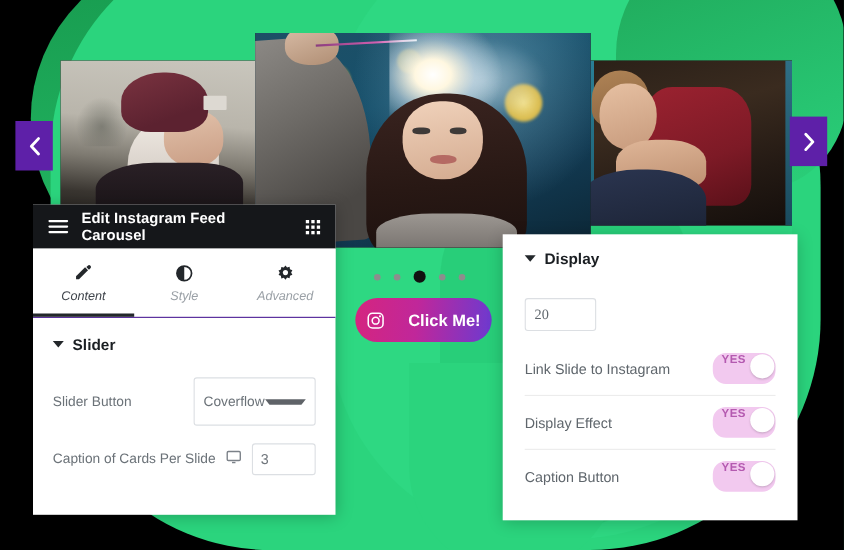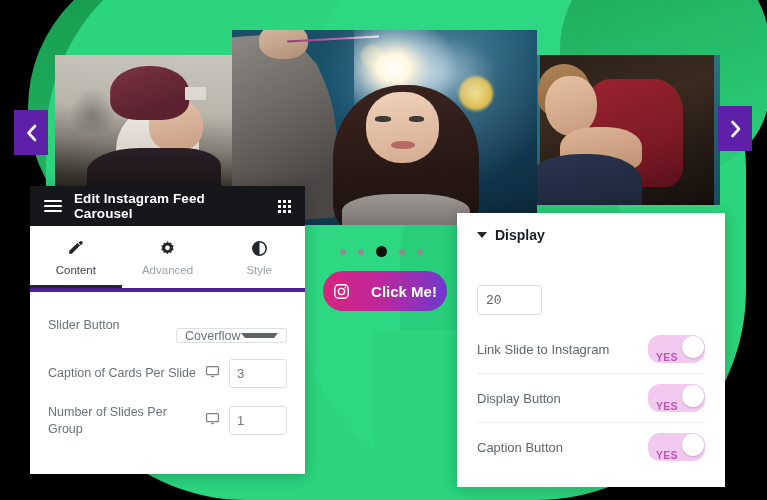--- a/index.html
+++ b/index.html
@@ -255,22 +255,23 @@
     height: 40px; background: #15171a; color: #fff;
     display: flex; align-items: center; padding: 0 14px; gap: 12px;
   }
   #panel-title { font-size: 13.5px; font-weight: bold; flex: 1; letter-spacing: .1px; }
   .hamburger { width: 18px; display: flex; flex-direction: column; gap: 3px; cursor: pointer; }
   .hamburger i { display: block; height: 2px; background: #fff; border-radius: 1px; }
   .grid-icon { display: grid; grid-template-columns: repeat(3, 3px); gap: 2px; cursor: pointer; }
   .grid-icon i { width: 3px; height: 3px; background: #fff; display: block; }
 
   #panel-tabs {
-    display: flex; border-bottom: 4px solid #4c1d95;
+    display: flex; border-bottom: 1px solid #4c1d95;
     background: #fff;
+    font-style: italic;
   }
   .tab {
     flex: 1; padding: 12px 0 9px; text-align: center;
     cursor: pointer; border-bottom: 3px solid transparent;
   }
   .tab .tab-icon { height: 20px; display:flex; align-items:center; justify-content:center; margin-bottom: 6px; }
   .tab .tab-label { font-size: 11.5px; color: #9aa0a6; }
   .tab.active .tab-label { color: #3f444b; }
   .tab.active { border-bottom-color: #23272b; }
 
@@ -278,52 +279,52 @@
   .section-title {
     display: flex; align-items: center; gap: 8px;
     font-size: 14px; font-weight: bold; color: #1b1f23;
     margin-bottom: 22px; cursor: pointer;
   }
   .caret { width: 0; height: 0; border-left: 5px solid transparent; border-right: 5px solid transparent; border-top: 6px solid #23272b; }
 
   .field-row { display: flex; align-items: center; margin-bottom: 16px; }
   .field-label { font-size: 12.5px; color: #6b7278; line-height: 1.35; flex: 1; padding-right: 8px; }
   .select-box {
-    width: 111px; height: 15px; border: 1px solid #dcdfe3; border-radius: 3px;
+    width: 111px; height: 44px; border: 1px solid #dcdfe3; border-radius: 3px;
     background: #fff; display: flex; align-items: center; padding: 0 8px;
-    font-size: 12.5px; color: #6b7278; cursor: pointer; margin-top: 20px;
+    font-size: 12.5px; color: #6b7278; cursor: pointer;
   }
   .select-box span { flex: 1; }
   .caret-sm { width: 0; height: 0; border-left: 4px solid transparent; border-right: 4px solid transparent; border-top: 5px solid #5f6368; }
   .device-icon { margin-right: 9px; flex: none; }
   .num-input {
     width: 58px; height: 29px; border: 1px solid #dcdfe3; border-radius: 3px;
     font-size: 13px; color: #70767c; padding: 0 7px;
     font-family: "Liberation Sans", sans-serif; background:#fff;
   }
 
   
   #display-panel {
     position: absolute; left: 457px; top: 213px;
     width: 268px; z-index: 11;
     background: #fff; padding: 14px 20px 16px;
     box-shadow: 0 2px 14px rgba(0,0,0,.22);
   }
-  #display-panel .section-title { margin-bottom: 32px; }
+  #display-panel .section-title { margin-bottom: 18px; }
   .d-row { display: flex; align-items: center; padding: 10px 0; }
   .d-row .d-label { flex: 1; font-size: 13px; color: #5f666c; }
   .d-row.sep { border-top: 1px solid #ececec; }
   .posts-input {
     width: 65px; height: 30px; border: 1px solid #dcdfe3; border-radius: 3px;
     font-size: 13px; color: #5f666c; padding: 0 8px; background: #fff;
-    font-family: Liberation Mono, monospace;
+    font-family: Liberation Serif, serif;
   }
   .toggle {
     width: 57px; height: 28px; border-radius: 12px;
-    background: #f2c9ef; display: flex; align-items: flex-end;
+    background: #f2c9ef; display: flex; align-items: flex-start;
     justify-content: flex-start; padding: 0 0 0 8px; position: relative;
     cursor: pointer;
   }
   .toggle .t-text { font-size: 10.5px; font-weight: bold; color: #b45ab0; letter-spacing: .3px; }
   .toggle .knob {
     position: absolute; right: 1px; top: 1px;
     width: 22px; height: 22px; border-radius: 50%; background: #fff;
     box-shadow: 0 1px 2px rgba(0,0,0,.18);
   }
 </style>
@@ -436,68 +437,62 @@
           <svg width="17" height="17" viewBox="0 0 24 24">
             <path d="M3 17.2 L14.6 5.6 L18.4 9.4 L6.8 21 L3 21 Z" fill="#23272b" transform="translate(0,-1.5)"></path>
             <path d="M16.2 4 L18.1 2.1 A2.4 2.4 0 0 1 21.5 5.5 L19.6 7.4 Z" fill="#23272b"></path>
           </svg>
         </span>
         <div class="tab-label">Content</div>
       </div>
       <div class="tab">
         <span class="tab-icon">
           <svg width="17" height="17" viewBox="0 0 24 24">
+            <circle cx="12" cy="12" r="9.4" fill="none" stroke="#23272b" stroke-width="2.2"></circle>
+            <path d="M12 2.6 A9.4 9.4 0 0 0 12 21.4 Z" fill="#23272b"></path>
+          </svg>
+        </span>
+        <div class="tab-label">Style</div>
+      </div>
+      <div class="tab">
+        <span class="tab-icon">
+          <svg width="17" height="17" viewBox="0 0 24 24">
             <path fill="#23272b" d="M12 1.8l2.1 2.6 3.2-.9 .5 3.3 3.1 1.2-1.6 2.9 1.6 2.9-3.1 1.2-.5 3.3-3.2-.9L12 20.2l-2.1-2.6-3.2.9-.5-3.3L3.1 14l1.6-2.9L3.1 8.2l3.1-1.2.5-3.3 3.2.9z"></path>
             <circle cx="12" cy="11" r="3.3" fill="#fff"></circle>
           </svg>
         </span>
         <div class="tab-label">Advanced</div>
       </div>
-      <div class="tab">
-        <span class="tab-icon">
-          <svg width="17" height="17" viewBox="0 0 24 24">
-            <circle cx="12" cy="12" r="9.4" fill="none" stroke="#23272b" stroke-width="2.2"></circle>
-            <path d="M12 2.6 A9.4 9.4 0 0 0 12 21.4 Z" fill="#23272b"></path>
-          </svg>
-        </span>
-        <div class="tab-label">Style</div>
-      </div>
     </div>
 
     <div id="slider-section">
+      <div class="section-title">
+        <span class="caret"></span>
+        <span>Slider</span>
+      </div>
 
       <div class="field-row">
         <div class="field-label">Slider Button</div>
         <div class="select-box">
           <span>Coverflow</span>
           <span class="caret-sm"></span>
         </div>
       </div>
 
       <div class="field-row">
         <div class="field-label">Caption of Cards Per Slide</div>
         <span class="device-icon">
           <svg width="15" height="15" viewBox="0 0 24 24">
             <rect x="2.5" y="4" width="19" height="13" rx="1.6" fill="none" stroke="#7b8188" stroke-width="2"></rect>
             <rect x="9.5" y="19" width="5" height="2" fill="#7b8188"></rect>
           </svg>
         </span>
         <input class="num-input" value="3" style="">
       </div>
 
-      <div class="field-row">
-        <div class="field-label">Number of Slides Per Group</div>
-        <span class="device-icon">
-          <svg width="15" height="15" viewBox="0 0 24 24">
-            <rect x="2.5" y="4" width="19" height="13" rx="1.6" fill="none" stroke="#7b8188" stroke-width="2"></rect>
-            <rect x="9.5" y="19" width="5" height="2" fill="#7b8188"></rect>
-          </svg>
-        </span>
-        <input class="num-input" value="1" style="">
-      </div>
     </div>
   </div>
 
   <div id="display-panel">
     <div class="section-title">
       <span class="caret"></span>
       <span>Display</span>
     </div>
 
     <div class="d-row">
@@ -506,21 +501,21 @@
 
     <div class="d-row">
       <div class="d-label">Link Slide to Instagram</div>
       <div class="toggle">
         <span class="t-text">YES</span>
         <span class="knob"></span>
       </div>
     </div>
 
     <div class="d-row sep">
-      <div class="d-label">Display Button</div>
+      <div class="d-label">Display Effect</div>
       <div class="toggle">
         <span class="t-text">YES</span>
         <span class="knob"></span>
       </div>
     </div>
 
     <div class="d-row sep">
       <div class="d-label">Caption Button</div>
       <div class="toggle">
         <span class="t-text">YES</span>

